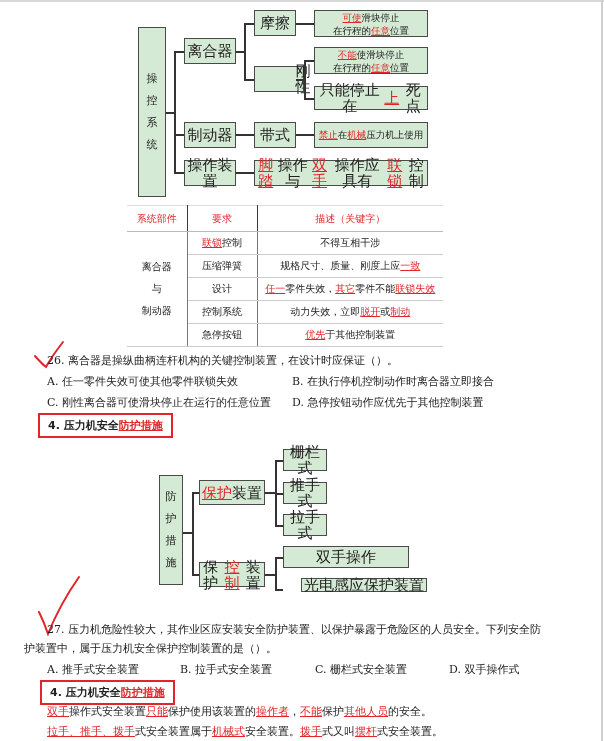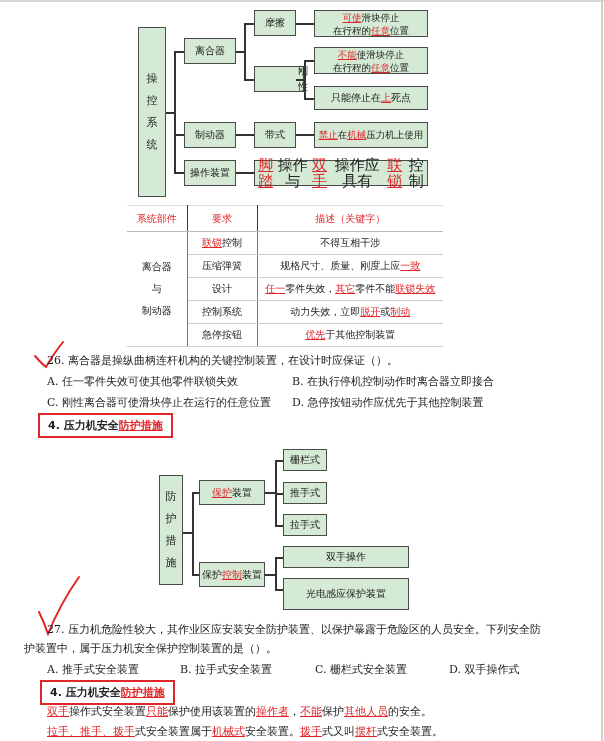--- a/index.html
+++ b/index.html
@@ -1,21 +1,21 @@
 <!DOCTYPE html>
 <html><head>
 <meta charset="utf-8">
 <style>
   * { box-sizing: border-box; margin: 0; padding: 0; }
   html, body { width: 604px; height: 741px; overflow: hidden; background: #ffffff; }
   body { position: relative; font-family: "DejaVu Sans", "Liberation Sans", sans-serif; color: #222; }
   .topline { position: absolute; left: 0; top: 0; width: 604px; height: 2px; background: #d8d8d8; }
   .rightline { position: absolute; left: 601px; top: 0; width: 2px; height: 741px; background: #cfcfcf; }
 
-  .box { position: absolute; background: #d5ead4; border: 1.5px solid #4a4a4a; font-size: 10px; color: #222;
+  .box { position: absolute; background: #d5ead4; border: 1.5px solid #4a4a4a; font-size: 15px; color: #222;
          display: flex; align-items: center; justify-content: center; text-align: center; line-height: 16px; }
   .box.vert { flex-direction: column; line-height: 22px; font-size: 11px; }
   .line { position: absolute; background: #333; }
   .h { height: 1.5px; }
   .v { width: 1.5px; }
   .red { color: #e0262a; text-decoration: underline; }
 
   table.req { position: absolute; left: 127px; top: 205px; width: 316px; border-collapse: collapse; font-size: 10px; }
   table.req th { color: #e0262a; font-weight: normal; height: 26px; border-bottom: 1px solid #bbb; border-top: 1px solid #ddd; }
   table.req td { height: 23px; border-bottom: 1px solid #ccc; text-align: center; }
@@ -200,21 +200,21 @@
       <span>装置</span>
   </div>
   <div class="line h" style="left:265px;top:574px;width:10px;"></div>
   <div class="line v" style="left:275px;top:557px;height:32px;"></div>
   <div class="line h" style="left:275px;top:557px;width:8px;"></div>
   <div class="line h" style="left:275px;top:589px;width:8px;"></div>
 
   <div class="box" style="left:283px;top:546px;width:126px;height:22px;">
     <span>双手操作</span>
   </div>
-  <div class="box" style="left:283px;top:578px;width:126px;height:32px;">
+  <div class="box" style="left:301px;top:578px;width:126px;height:14px;">
     <span>光电感应保护装置</span>
   </div>
 </div>
 
 <svg class="checkmark" style="left:36px;top:574px;" width="50" height="62" viewBox="0 0 50 62">
   <path d="M3 38 Q8 48 12 60 Q24 30 43 3" stroke="#e0262a" stroke-width="2" fill="none" stroke-linecap="round"></path>
 </svg>
 <div class="q" style="left:47px;top:622px;">
   <span>27</span><span>. 压力机危险性较大，其作业区应安装安全防护装置、以保护暴露于危险区的人员安全。下列安全防</span>
 </div>

